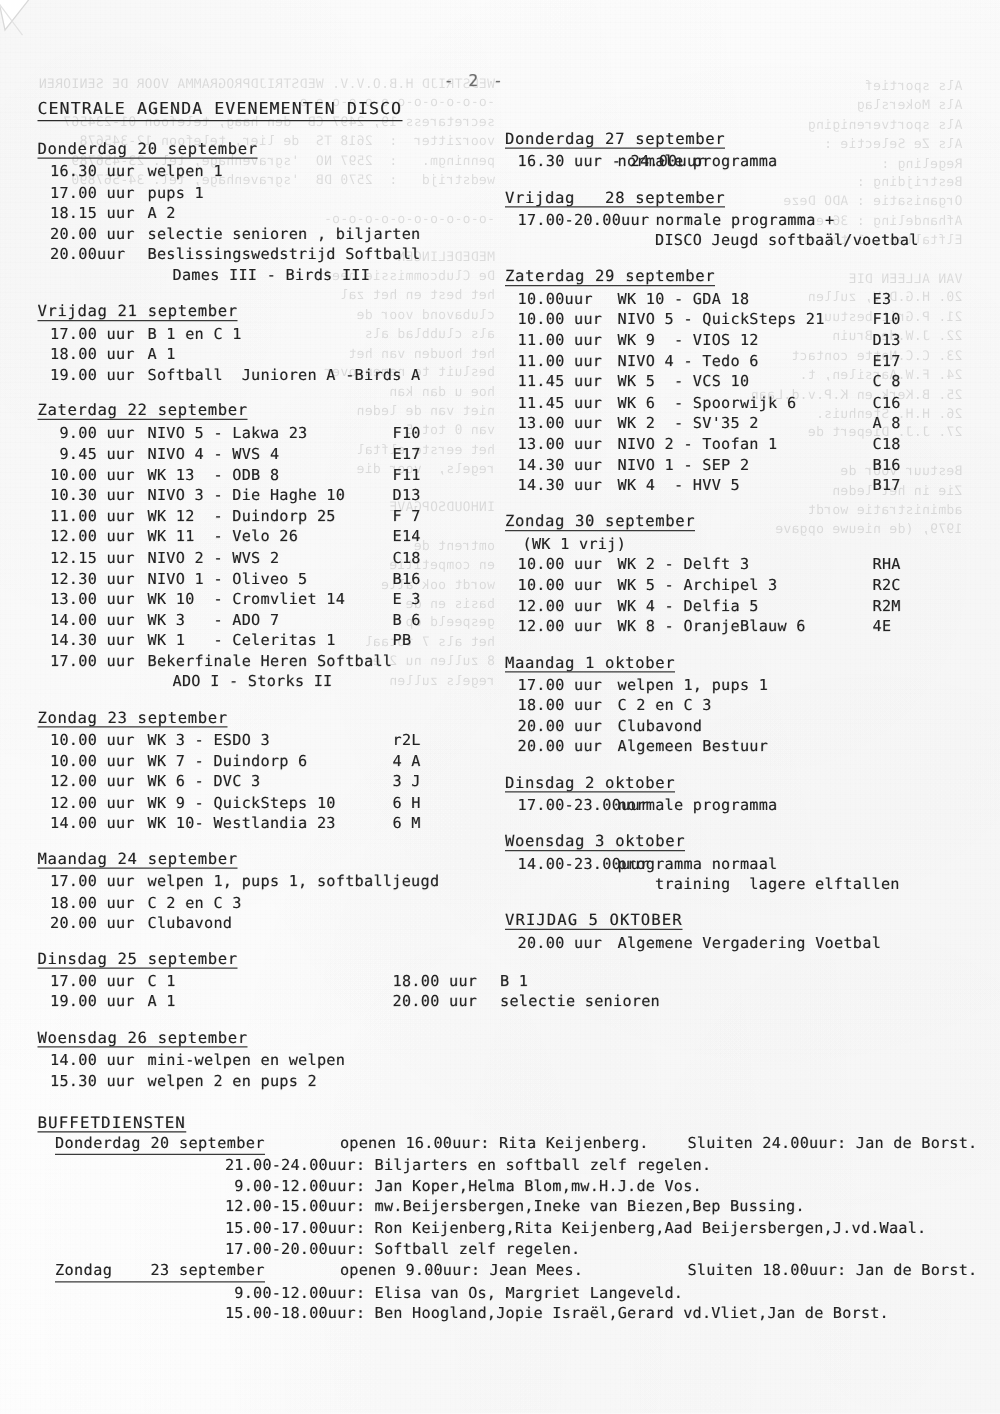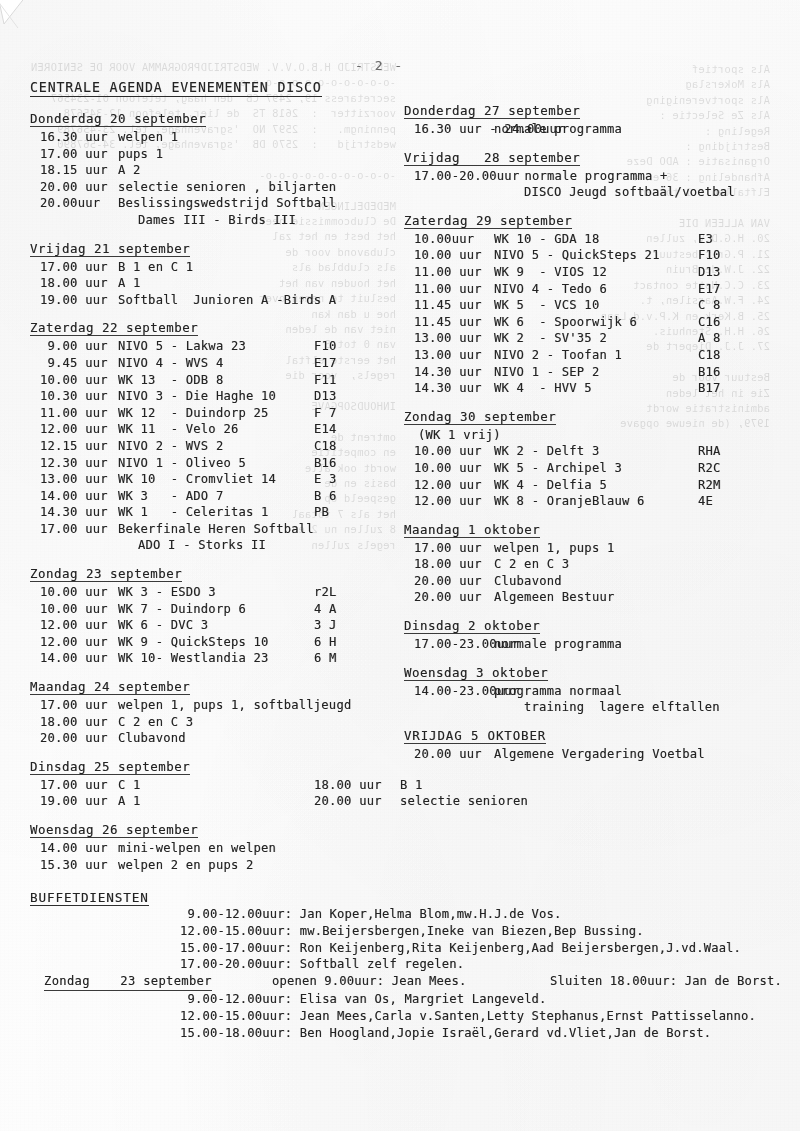--- a/index.html
+++ b/index.html
@@ -203,28 +203,31 @@
         <div class="day"><div class="day-title">Maandag 1 oktober</div><div class="row"><span class="t" style="width: 80px; padding-left: 10px;">17.00 uur</span><span class="d" style="width: 204px;">welpen 1, pups 1</span></div><div class="row"><span class="t" style="width: 80px; padding-left: 10px;">18.00 uur</span><span class="d" style="width: 204px;">C 2 en C 3</span></div><div class="row"><span class="t" style="width: 80px; padding-left: 10px;">20.00 uur</span><span class="d" style="width: 204px;">Clubavond</span></div><div class="row"><span class="t" style="width: 80px; padding-left: 10px;">20.00 uur</span><span class="d" style="width: 204px;">Algemeen Bestuur</span></div></div>
         <div class="day"><div class="day-title">Dinsdag 2 oktober</div><div class="row"><span class="t" style="width: 80px; padding-left: 10px;">17.00-23.00uur</span><span class="d" style="width: 204px;">normale programma</span></div></div>
         <div class="day"><div class="day-title">Woensdag 3 oktober</div><div class="row"><span class="t" style="width: 80px; padding-left: 10px;">14.00-23.00uur</span><span class="d" style="width: 204px;">programma normaal</span></div><div class="subrow" style="padding-left: 120px;">training  lagere elftallen</div></div>
         <div class="day"><div class="day-title caps">VRIJDAG 5 OKTOBER</div><div class="row"><span class="t" style="width: 80px; padding-left: 10px;">20.00 uur</span><span class="d" style="width: 204px;">Algemene Vergadering Voetbal</span></div></div>
       </div>
 
     <div class="buffet">
       <div class="section-head">BUFFETDIENSTEN</div>
       <div id="buffet-list">
           <div>
+            <div class="b-line"><span class="bd" style="width: 228px; padding-left: 14px;"><span class="b-day">Donderdag 20 september</span></span><span class="bo" style="width: 278px;">openen 16.00uur: Rita Keijenberg.</span><span class="bs">Sluiten 24.00uur: Jan de Borst.</span></div>
+            <div class="b-line" style="padding-left: 150px;">21.00-24.00uur: Biljarters en softball zelf regelen.</div>
+          </div>
+          <div>
             <div class="b-line" style="padding-left: 150px;"> 9.00-12.00uur: Jan Koper,Helma Blom,mw.H.J.de Vos.</div>
             <div class="b-line" style="padding-left: 150px;">12.00-15.00uur: mw.Beijersbergen,Ineke van Biezen,Bep Bussing.</div>
             <div class="b-line" style="padding-left: 150px;">15.00-17.00uur: Ron Keijenberg,Rita Keijenberg,Aad Beijersbergen,J.vd.Waal.</div>
             <div class="b-line" style="padding-left: 150px;">17.00-20.00uur: Softball zelf regelen.</div>
           </div>
           <div>
             <div class="b-line"><span class="bd" style="width: 228px; padding-left: 14px;"><span class="b-day">Zondag    23 september</span></span><span class="bo" style="width: 278px;">openen 9.00uur: Jean Mees.</span><span class="bs">Sluiten 18.00uur: Jan de Borst.</span></div>
             <div class="b-line" style="padding-left: 150px;"> 9.00-12.00uur: Elisa van Os, Margriet Langeveld.</div>
-            <div class="b-line" style="padding-left: 150px;">12.00-15.00uur: Jean Mees,Carla v.Santen,Letty Stephanus,Ernst Pattisselanno.</div>
             <div class="b-line" style="padding-left: 150px;">15.00-18.00uur: Ben Hoogland,Jopie Israël,Gerard vd.Vliet,Jan de Borst.</div>
           </div>
         </div>
     </div>
 
   </div>
 </div>
 
 </body></html>

